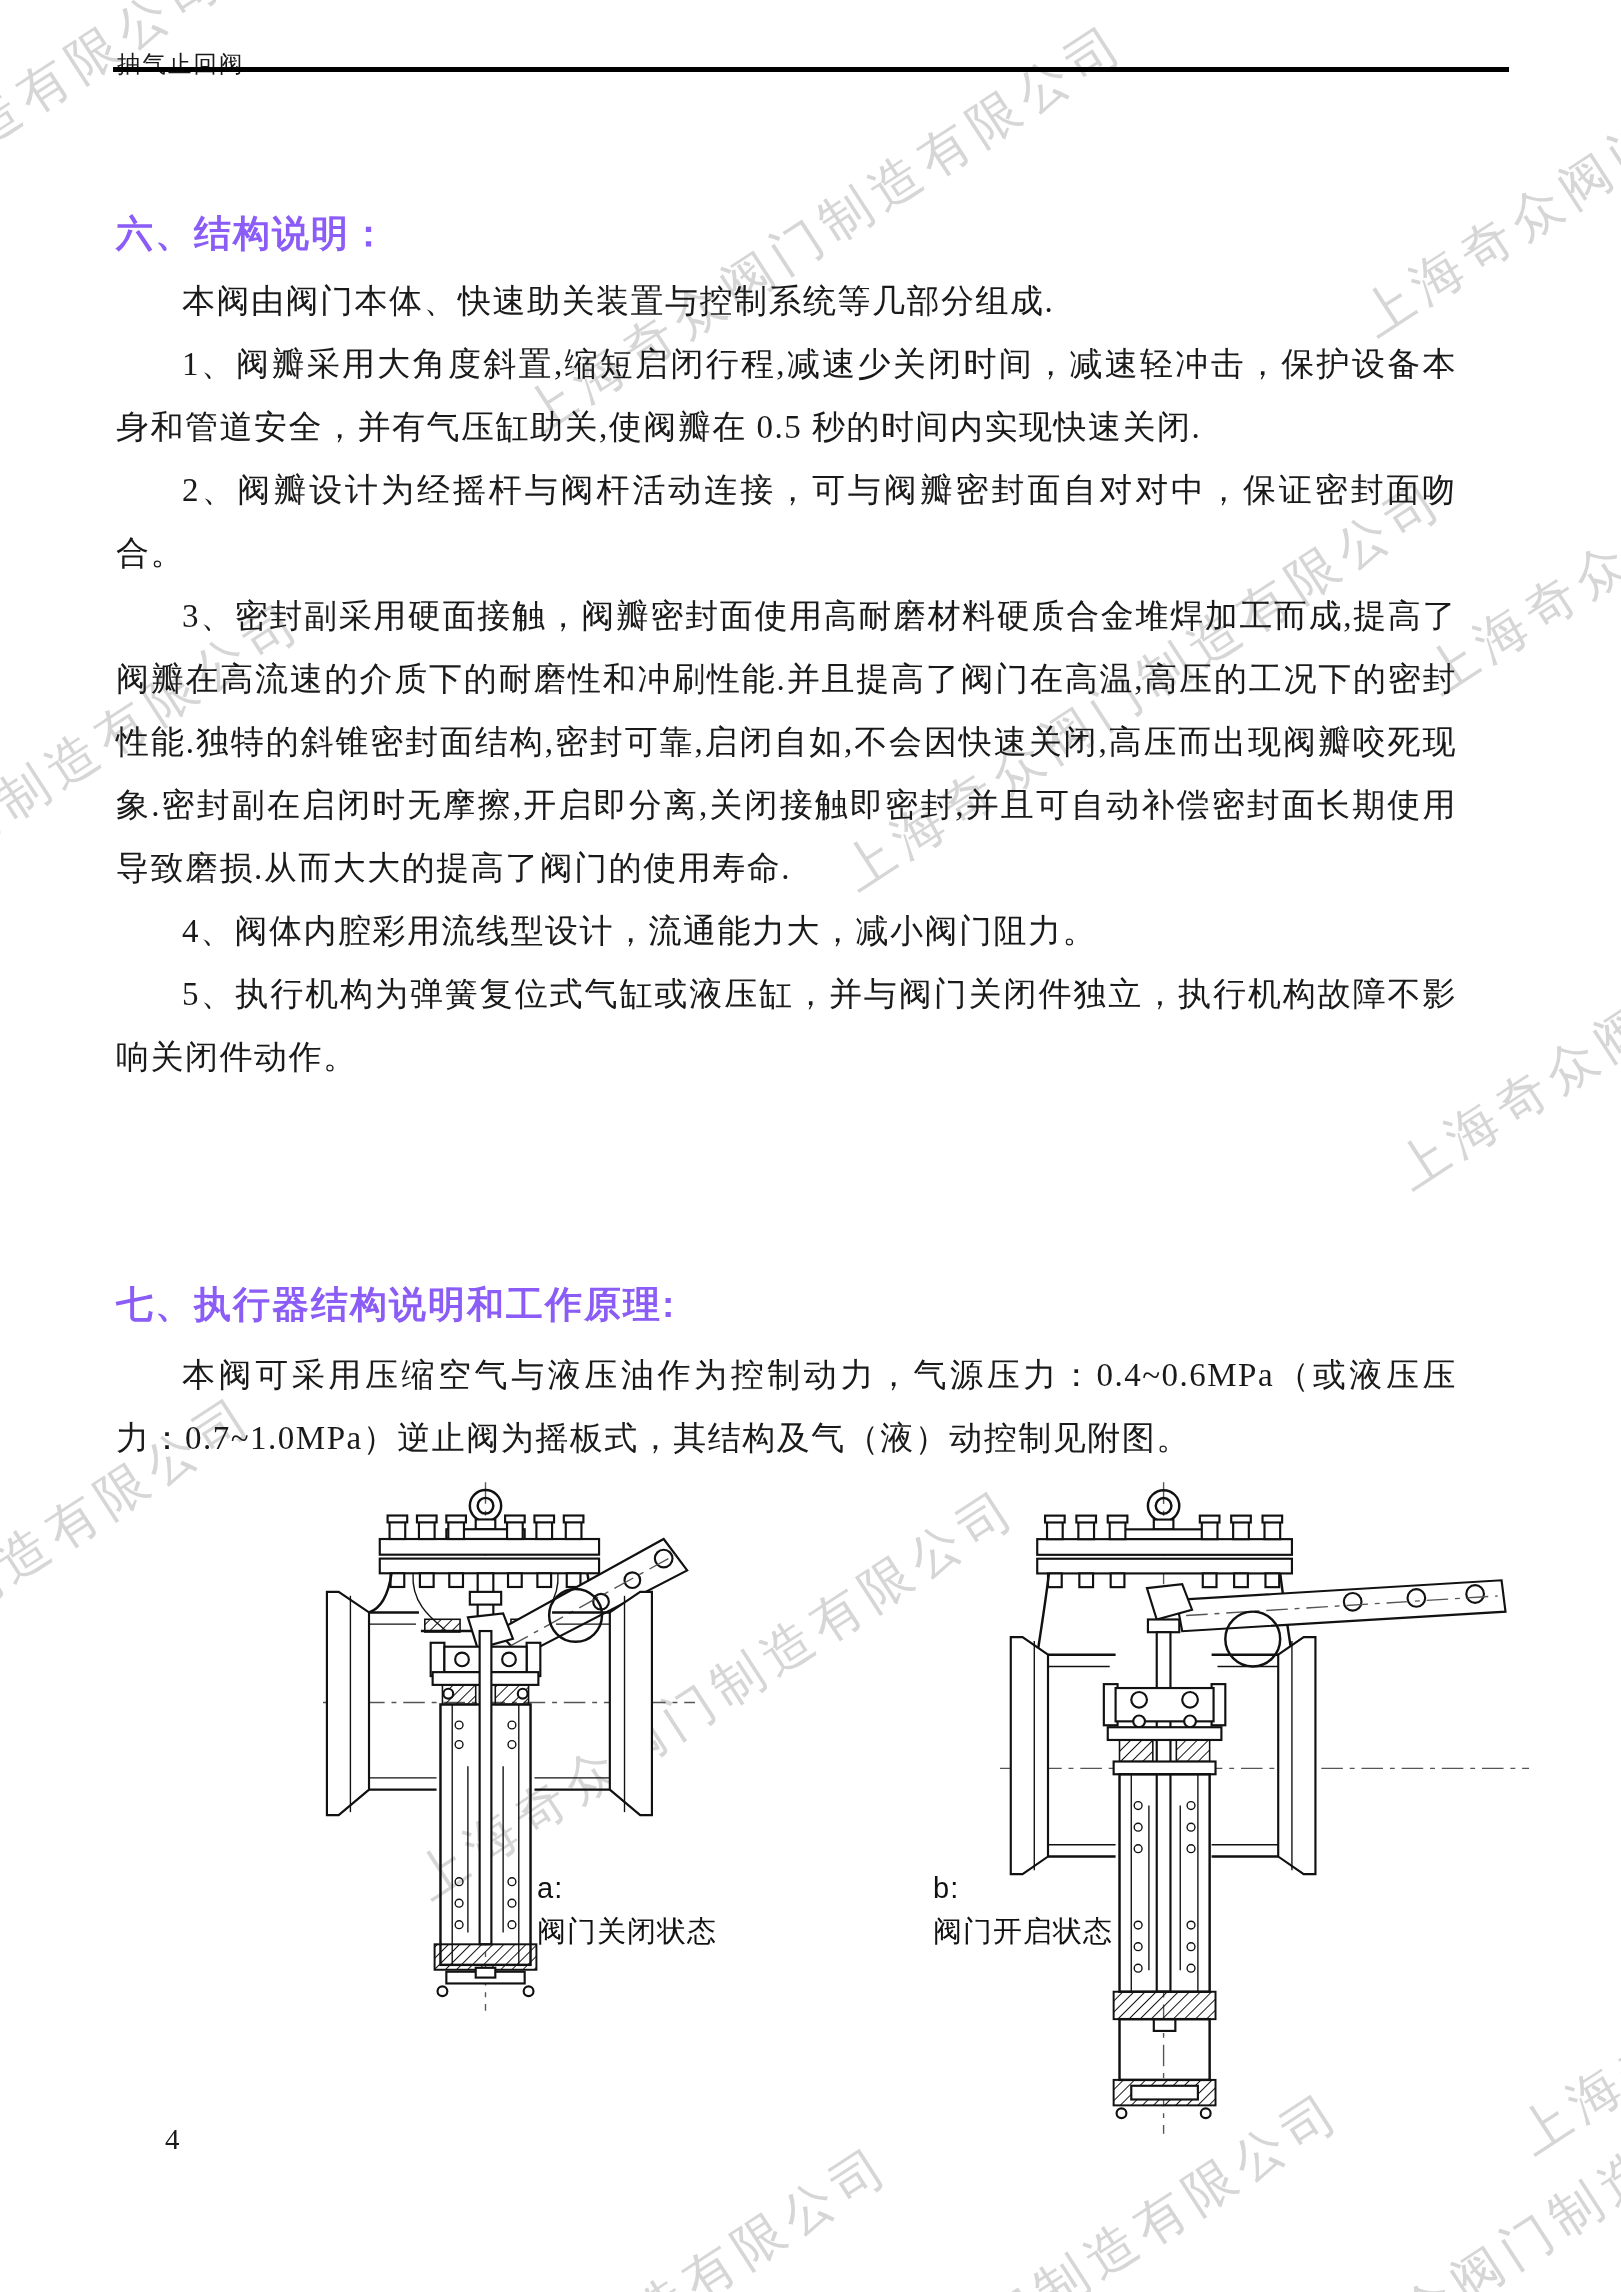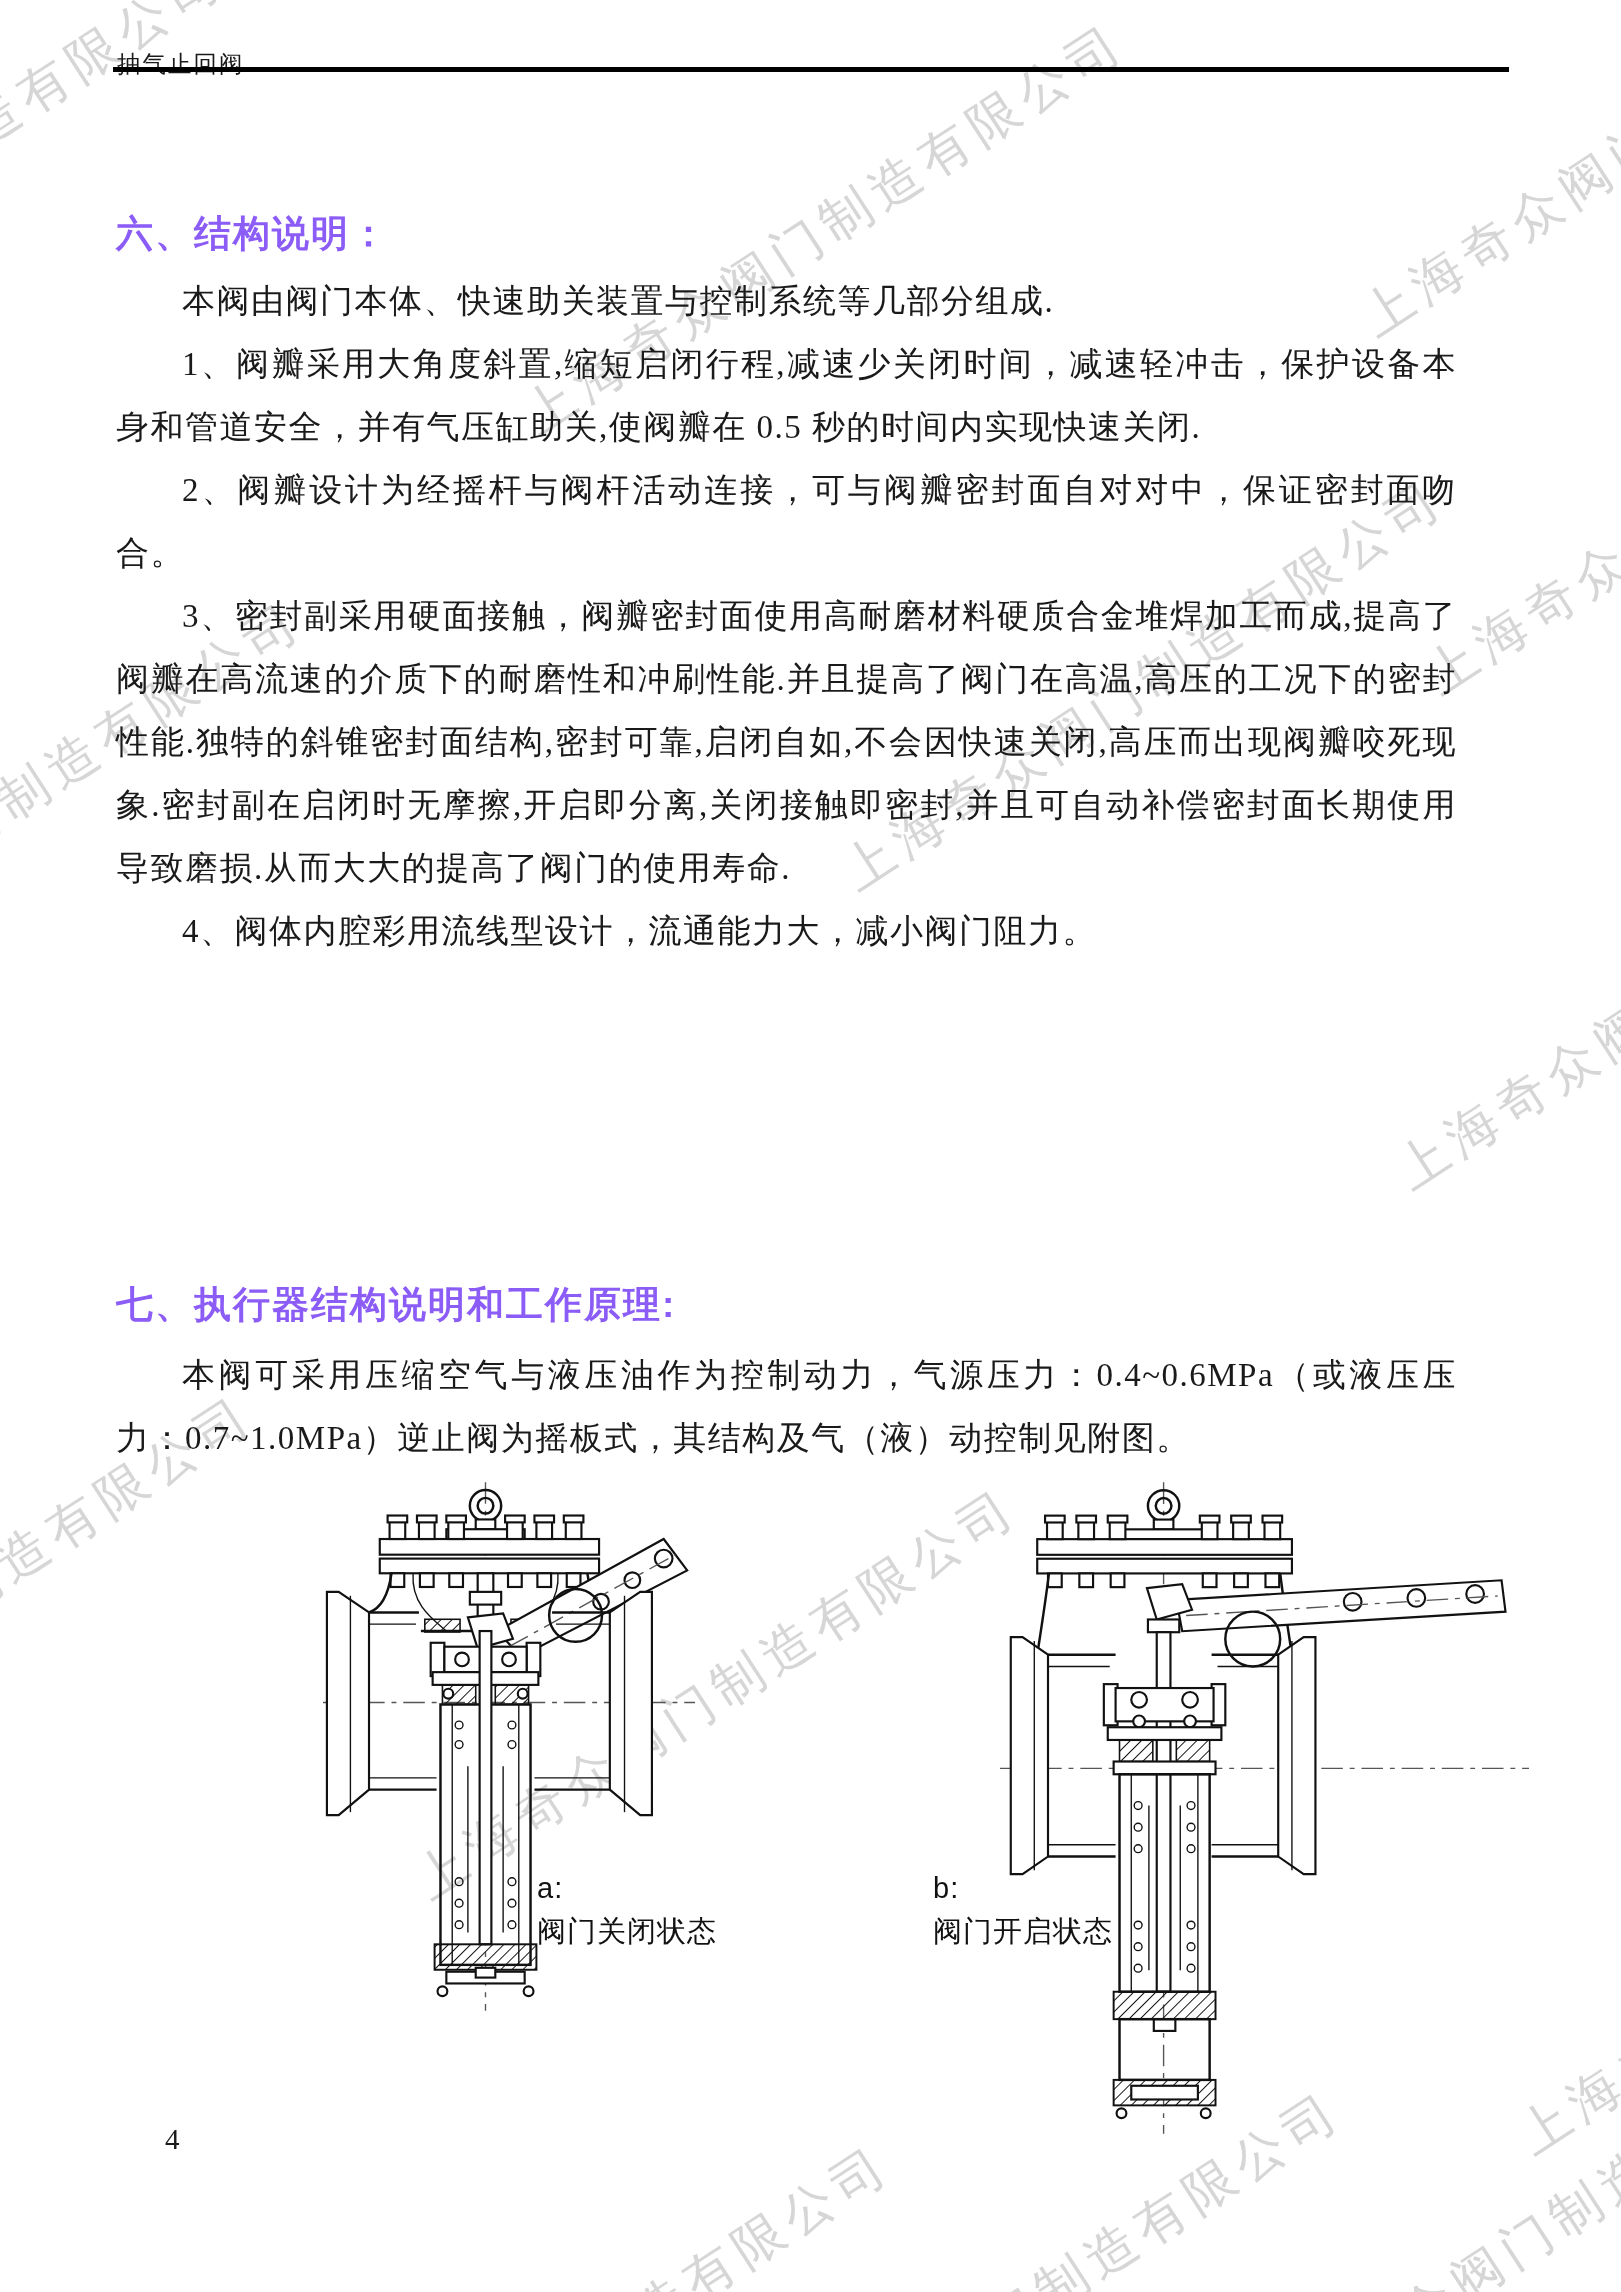--- a/index.html
+++ b/index.html
@@ -92,20 +92,21 @@
   <div class="header-title">抽气止回阀</div>
   <div class="header-rule"></div>
 
   <div id="h6" class="sec-heading">六、结构说明：</div>
   <div id="body6" class="body-text">
     <p>本阀由阀门本体、快速助关装置与控制系统等几部分组成.</p>
     <p>1、阀瓣采用大角度斜置,缩短启闭行程,减速少关闭时间，减速轻冲击，保护设备本身和管道安全，并有气压缸助关,使阀瓣在 0.5 秒的时间内实现快速关闭.</p>
     <p>2、阀瓣设计为经摇杆与阀杆活动连接，可与阀瓣密封面自对对中，保证密封面吻合。</p>
     <p>3、密封副采用硬面接触，阀瓣密封面使用高耐磨材料硬质合金堆焊加工而成,提高了阀瓣在高流速的介质下的耐磨性和冲刷性能.并且提高了阀门在高温,高压的工况下的密封性能.独特的斜锥密封面结构,密封可靠,启闭自如,不会因快速关闭,高压而出现阀瓣咬死现象.密封副在启闭时无摩擦,开启即分离,关闭接触即密封,并且可自动补偿密封面长期使用导致磨损.从而大大的提高了阀门的使用寿命.</p>
     <p>4、阀体内腔彩用流线型设计，流通能力大，减小阀门阻力。</p>
+    <p>5、执行机构为弹簧复位式气缸或液压缸，并与阀门关闭件独立，执行机构故障不影响关闭件动作。</p>
   </div>
 
   <div id="h7" class="sec-heading">七、执行器结构说明和工作原理:</div>
   <div id="body7" class="body-text">
     <p>本阀可采用压缩空气与液压油作为控制动力，气源压力：0.4~0.6MPa（或液压压力：0.7~1.0MPa）逆止阀为摇板式，其结构及气（液）动控制见附图。</p>
   </div>
 
   <svg id="fig-a" class="figure" viewBox="0 0 380 545">
     <defs>
       <pattern id="hA" patternUnits="userSpaceOnUse" width="8" height="8" patternTransform="rotate(45)">

